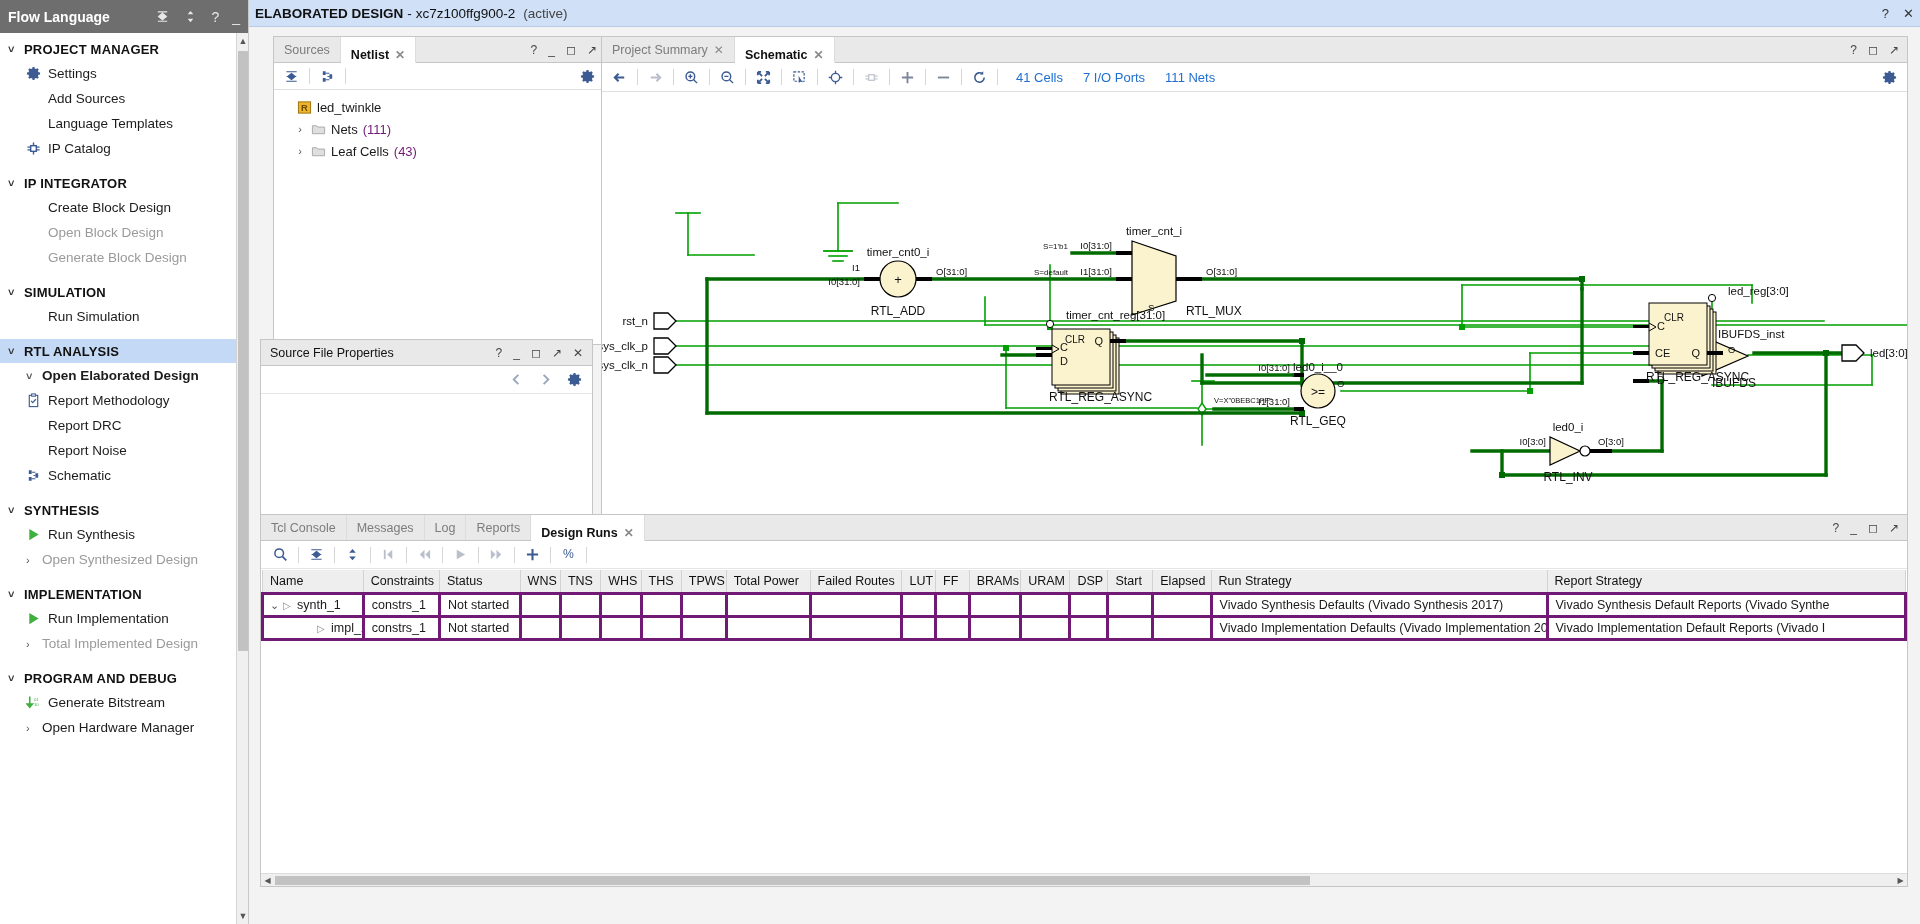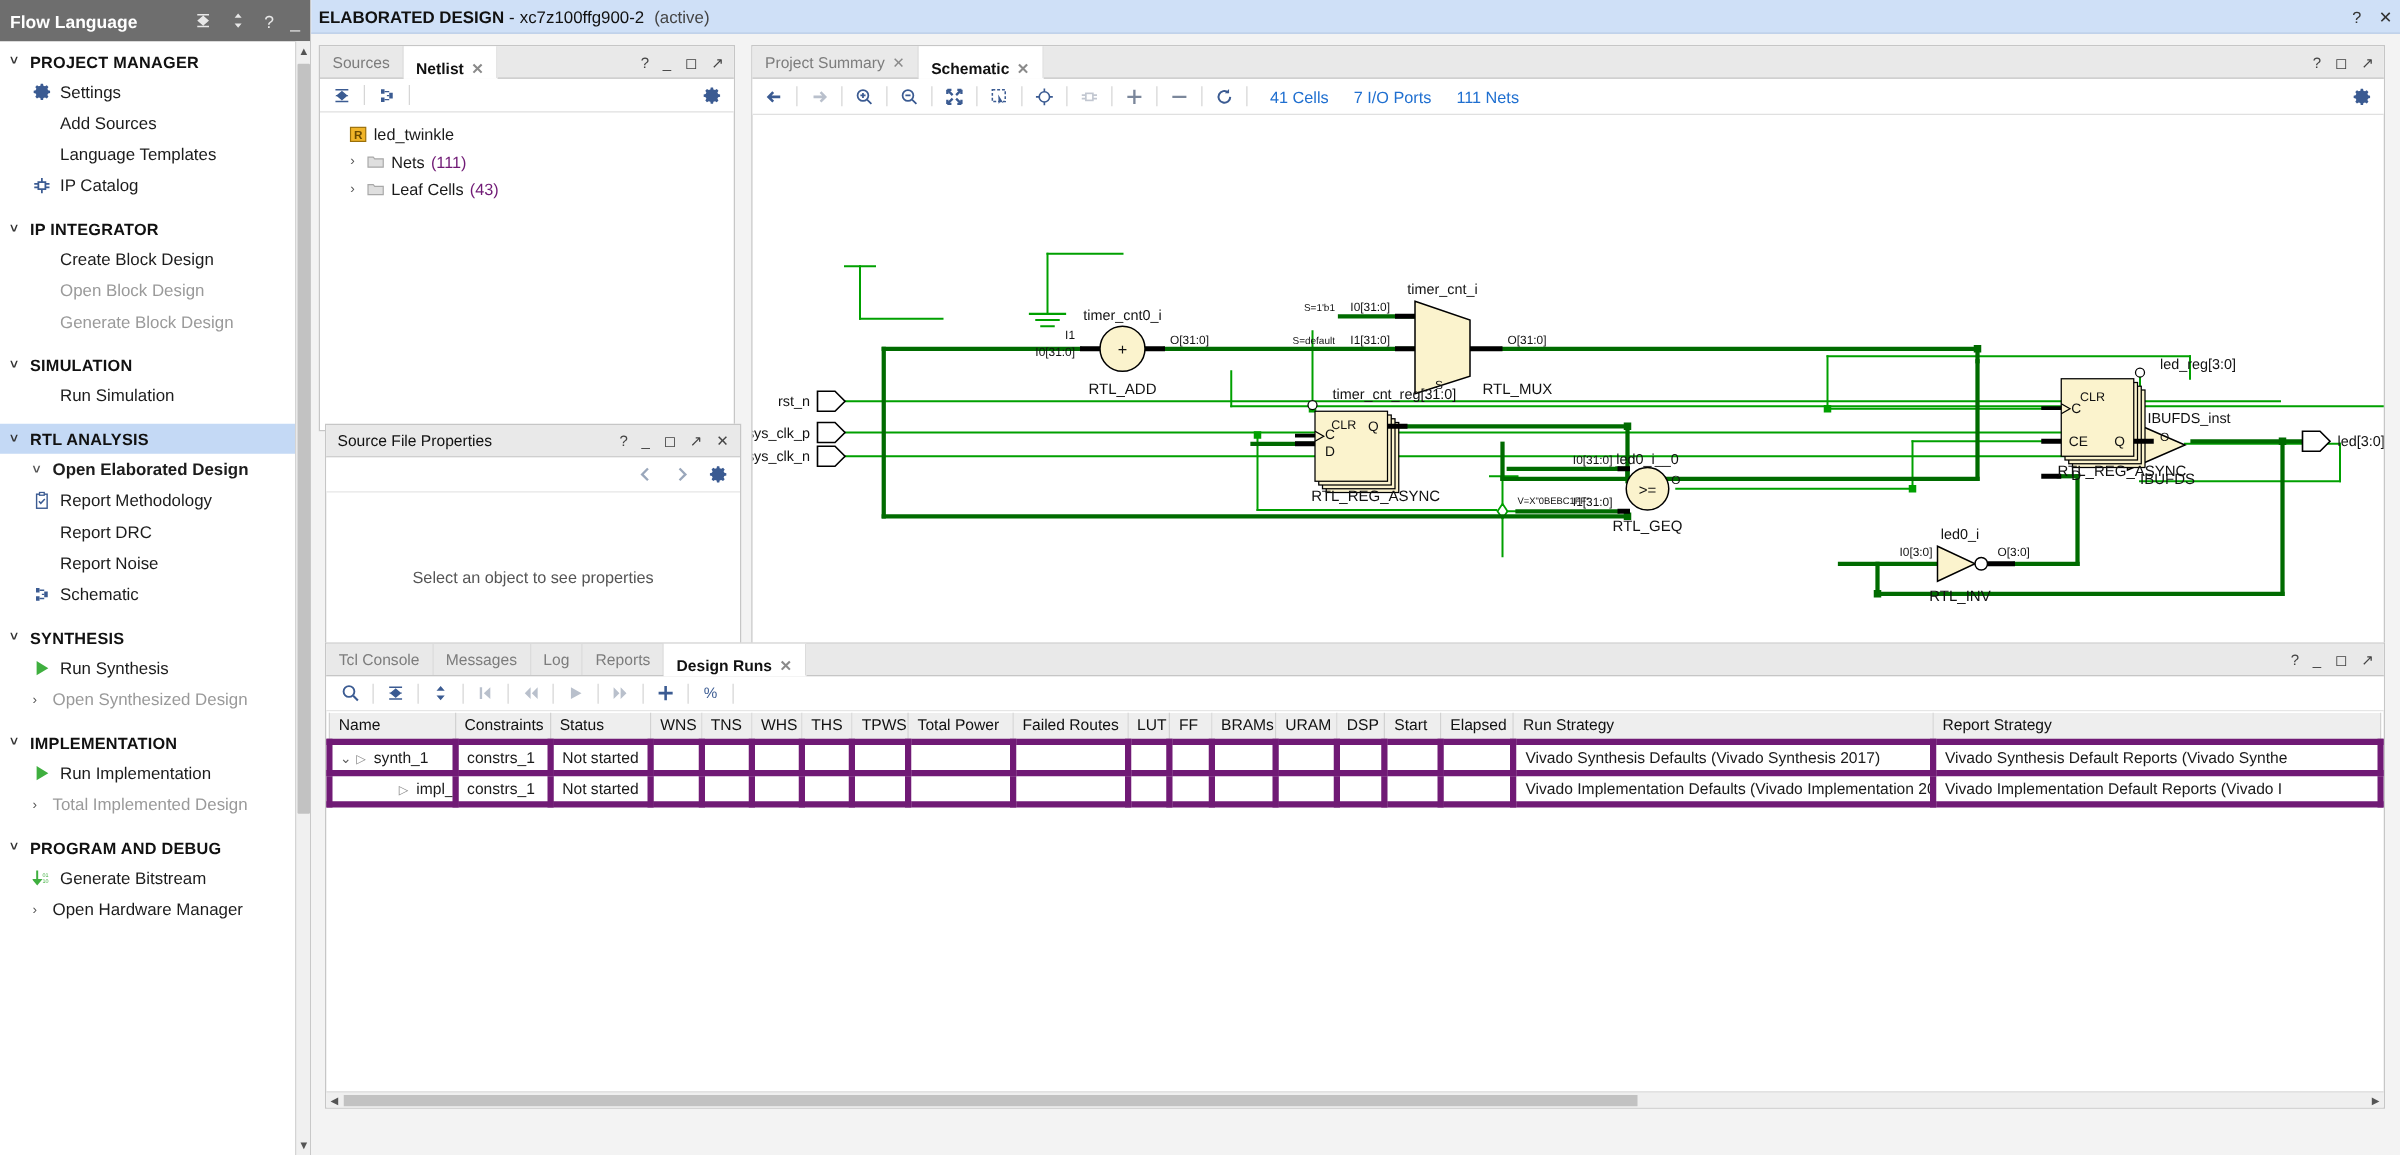--- a/index.html
+++ b/index.html
@@ -67,21 +67,21 @@
   .sfp-head { height:26px; background:#e9e9e9; display:flex; align-items:center; padding:0 9px; border-bottom:1px solid #c6c6c6; font-size:12.5px; color:#111;}
   .sfp-head .pnl-icons { margin-left:auto; display:flex; gap:11px; color:#444; font-size:12px;}
   .sfp-tool { height:28px; border-bottom:1px solid #e6e6e6; display:flex; align-items:center; justify-content:flex-end; gap:14px; padding-right:10px; background:#fff;}
   .sfp-body { display:flex; align-items:center; justify-content:center; height:calc(100% - 56px); color:#555; font-size:13px;}
   .counts { display:flex; align-items:center; gap:20px; margin-left:12px; }
   .counts a { color:#1f6fd0; font-size:13px; text-decoration:none; cursor:pointer;}
 
   
   .tbl { width:100%; border-collapse:collapse; font-size:12.5px; table-layout:fixed;}
   .tbl th { background:#eeeeee; border:1px solid #d2d2d2; border-top:none; font-weight:normal; text-align:left; padding:3px 7px; height:23px; color:#111; white-space:nowrap; overflow:hidden;}
-  .tbl td { border:5px solid #701a75; padding:3px 7px; height:21px; white-space:nowrap; overflow:hidden; background:#fff;}
+  .tbl td { border:3px solid #701a75; padding:3px 7px; height:21px; white-space:nowrap; overflow:hidden; background:#fff;}
   .tbl td.name { padding-left:6px; }
   .runs-tool { height:28px; background:#fff; display:flex; align-items:center; padding:0 8px; gap:2px; border-bottom:1px solid #e5e5e5;}
   .hscroll { position:absolute; left:0; right:0; bottom:0; height:13px; background:#efefef; border-top:1px solid #ddd;}
   .hscroll .thumb { position:absolute; left:14px; top:2px; height:9px; width:1035px; background:#c2c2c2;}
   .hscroll .l,.hscroll .r { position:absolute; top:0; width:13px; height:13px; font-size:8px; color:#555; text-align:center; line-height:13px;}
   .hscroll .l{left:0;} .hscroll .r{right:0;}
   text { font-family:"Liberation Sans", sans-serif; }
 </style>
 </head>
 <body>
@@ -267,21 +267,21 @@
       <span class="t1">ELABORATED DESIGN</span>
       <span class="t2">-</span>
       <span class="t2">xc7z100ffg900-2</span>
       <span class="t3">(active)</span>
       <span class="tb-icons">
         <span>?</span>
         <span>✕</span>
       </span>
     </div>
 
-    <div class="panel" style="left:6px; top:36px; width:333px; height:309px;">
+    <div class="panel" style="left:24px; top:36px; width:333px; height:309px;">
       <div class="tabrow">
         <div class="tab">
           <span>Sources</span>
         </div>
         <div class="tab active">
           <span>Netlist</span>
           <span class="x">✕</span>
         </div>
         <div class="spacer"></div>
         <div class="pnl-icons">
@@ -369,21 +369,20 @@
               <path d="M6 3l5 5-5 5" stroke="#9aa7bb" stroke-width="2" fill="none"></path>
             </svg>
         </span>
         <span>
           <svg class="ic16" viewBox="0 0 16 16">
               <path d="M8 5.2a2.8 2.8 0 100 5.6 2.8 2.8 0 000-5.6zm0 1.6a1.2 1.2 0 110 2.4 1.2 1.2 0 010-2.4z" fill="#3b5b92"></path>
               <path d="M7 1h2l.3 1.7 1.4.6 1.5-.9 1.4 1.4-.9 1.5.6 1.4 1.7.3v2l-1.7.3-.6 1.4.9 1.5-1.4 1.4-1.5-.9-1.4.6L9 15H7l-.3-1.7-1.4-.6-1.5.9-1.4-1.4.9-1.5-.6-1.4L1 9V7l1.7-.3.6-1.4-.9-1.5 1.4-1.4 1.5.9 1.4-.6z" fill="#3b5b92"></path>
             </svg>
         </span>
       </div>
-      <div class="sfp-body">Select an object to see properties</div>
     </div>
 
     <div class="panel" style="left:352px; top:36px; width:1307px; height:495px;">
       <div class="tabrow">
         <div class="tab">
           <span>Project Summary</span>
           <span class="x">✕</span>
         </div>
         <div class="tab active">
           <span>Schematic</span>

